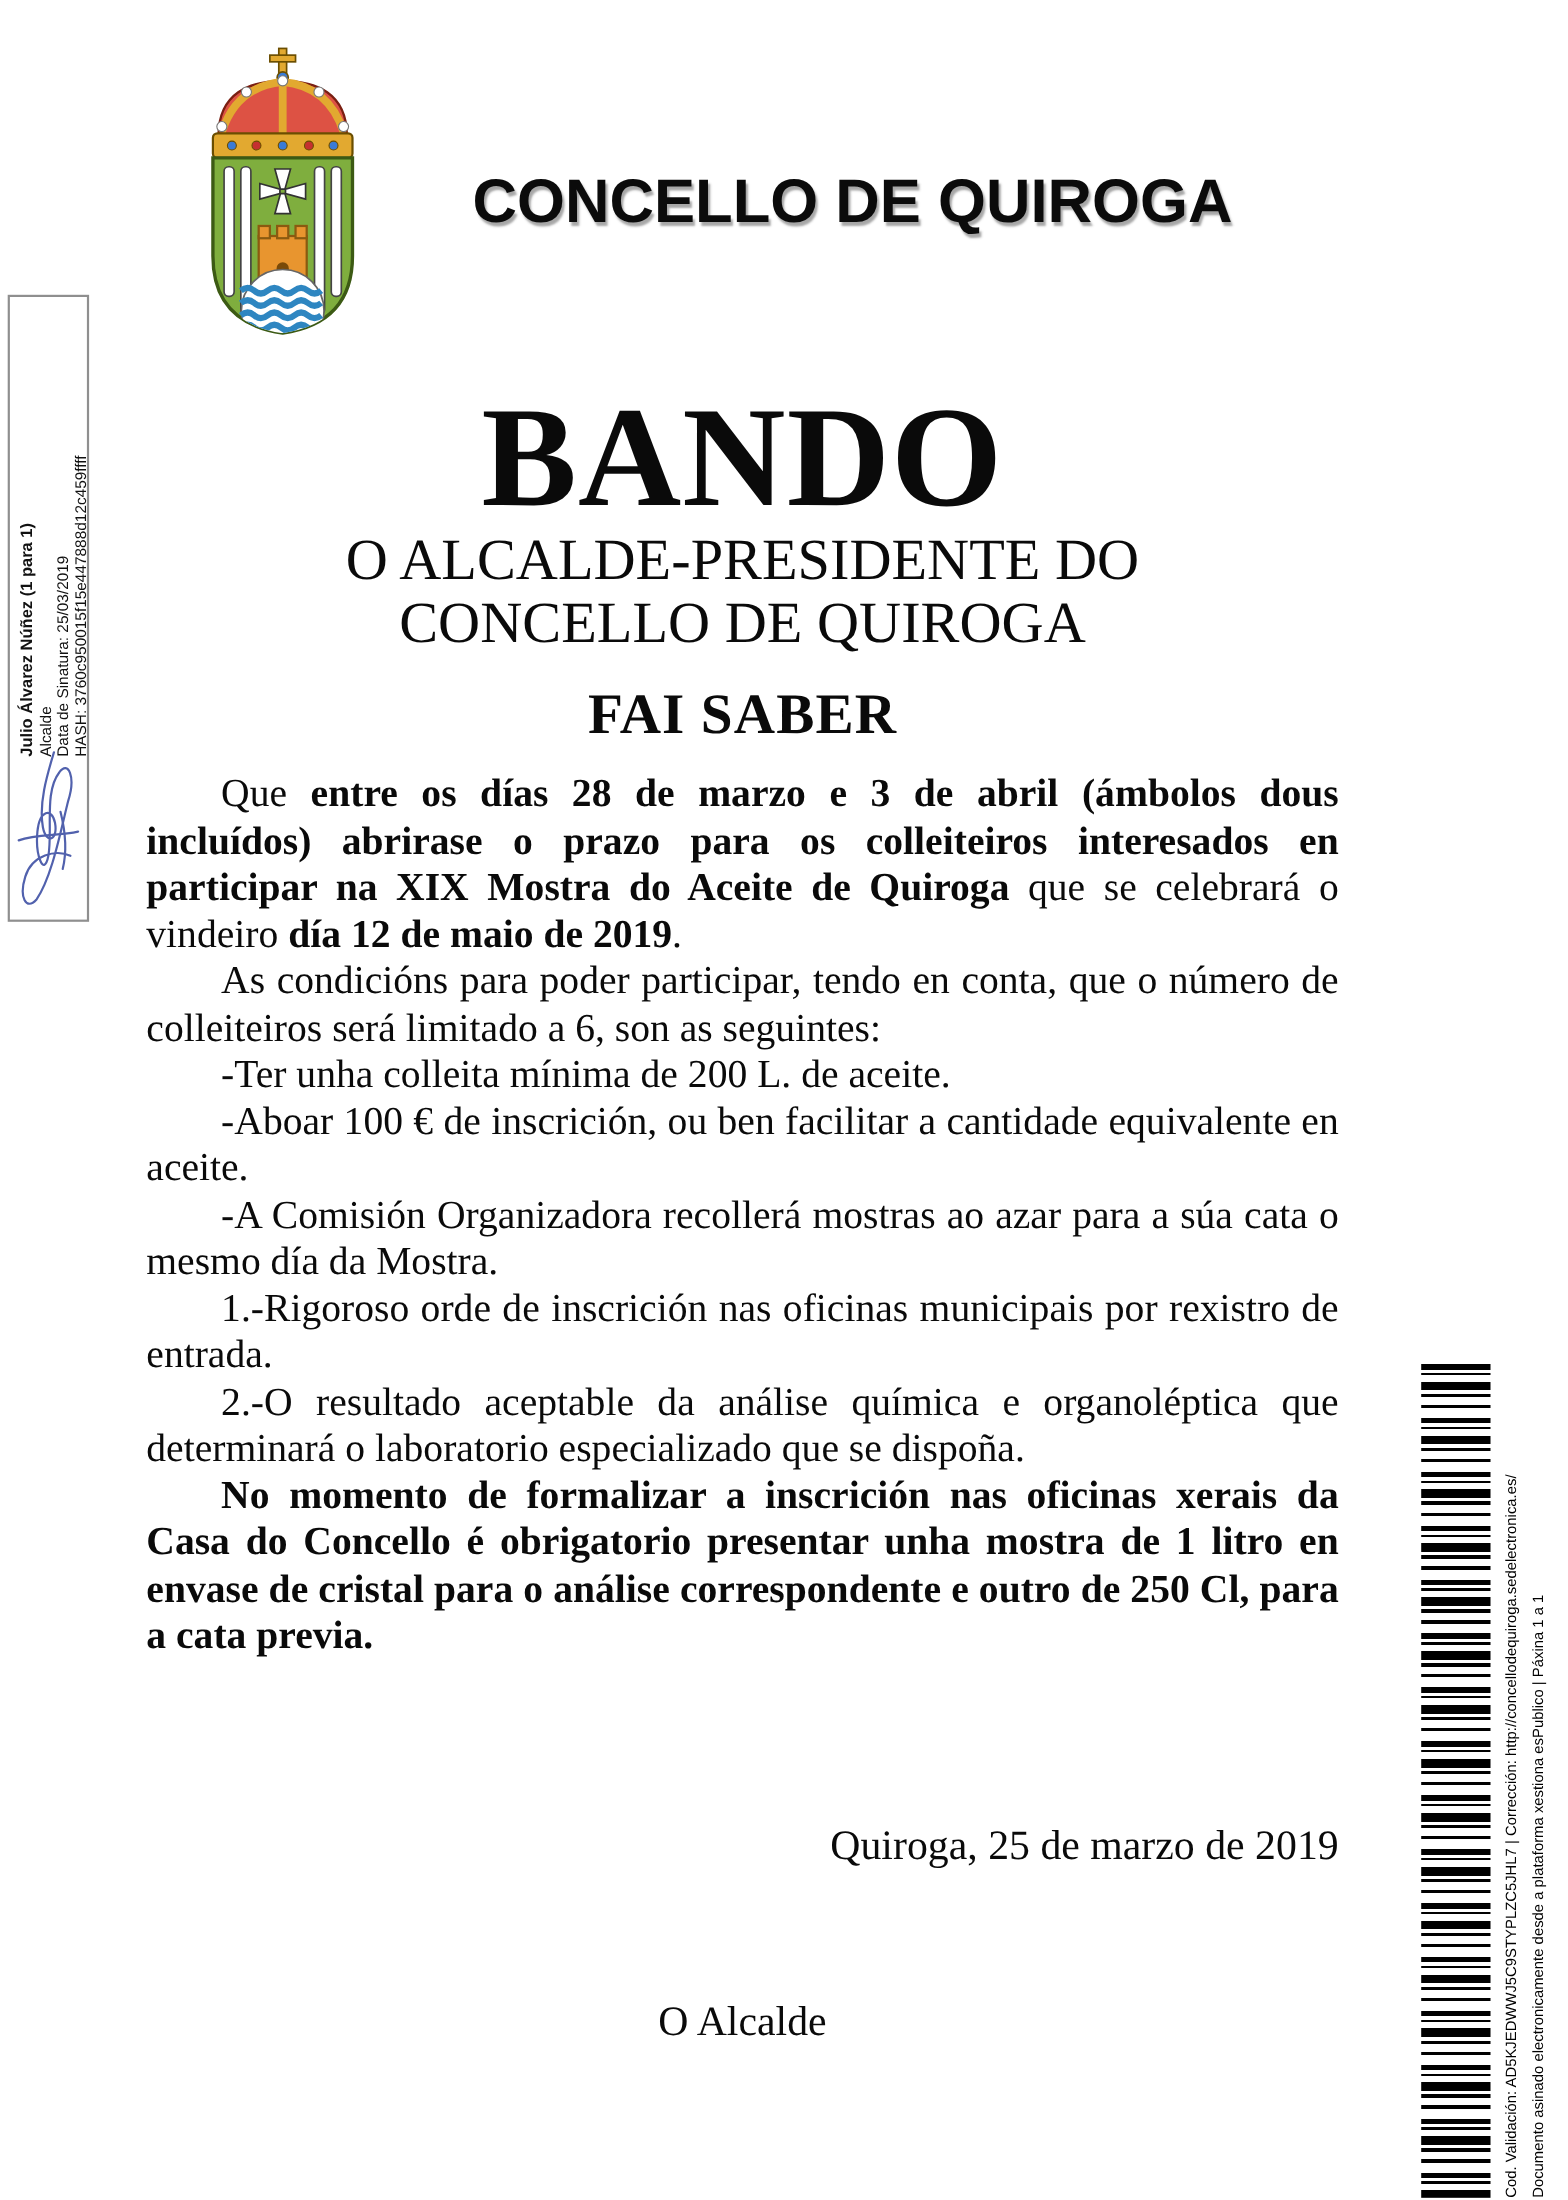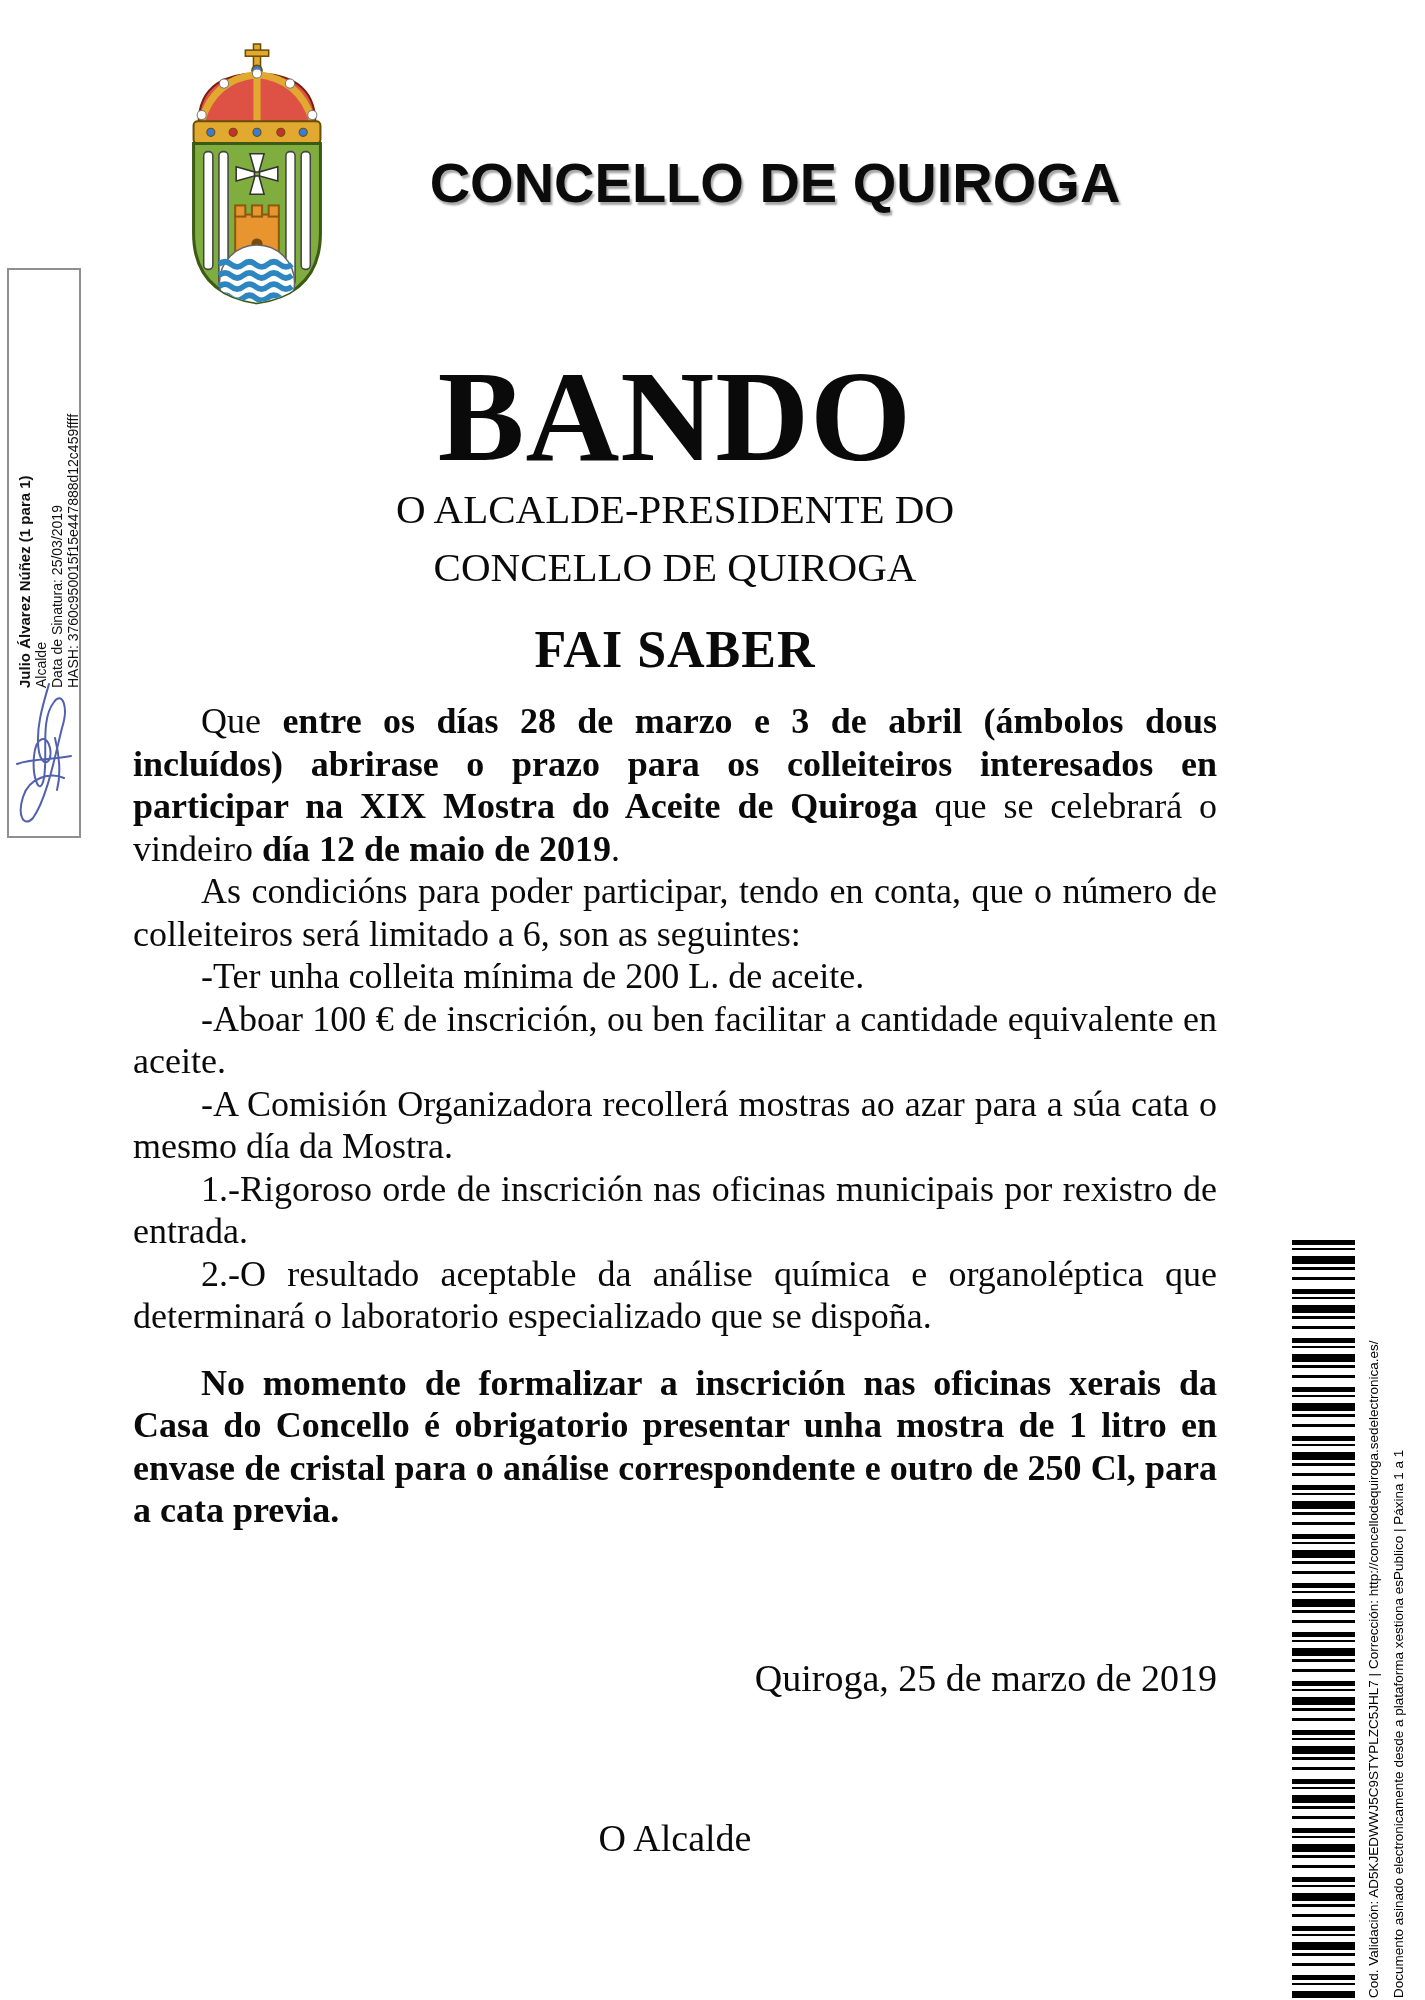--- a/index.html
+++ b/index.html
@@ -31,34 +31,34 @@
     text-shadow:2px 3px 2px rgba(60,60,60,0.45);
   }
 
   
   .bando {
     position:absolute; left:133px; top:351px; width:1084px; text-align:center;
     font-size:130px; font-weight:bold; line-height:1; letter-spacing:1px;
   }
   .subtitle {
     position:absolute; left:133px; top:480px; width:1084px; text-align:center;
-    font-size:41px; line-height:58px;
+    font-size:53px; line-height:58px;
   }
   .fai {
     position:absolute; left:133px; top:620px; width:1084px; text-align:center;
     font-size:52px; font-weight:bold; letter-spacing:1px;
   }
 
   
   .body-text {
     position:absolute; left:133px; top:700px; width:1084px;
     font-size:36px; line-height:42.5px; text-align:justify;
   }
   .body-text p { margin:0; text-indent:68px; }
-  .body-text p.space-before { margin-top:24px; }
+  .body-text p.space-before { }
   .bold { font-weight:bold; }
 
   .closing-date {
     position:absolute; left:133px; top:1656px; width:1084px; text-align:right; font-size:38px;
   }
   .signoff {
     position:absolute; left:133px; top:1816px; width:1084px; text-align:center; font-size:38px;
   }
 
   

